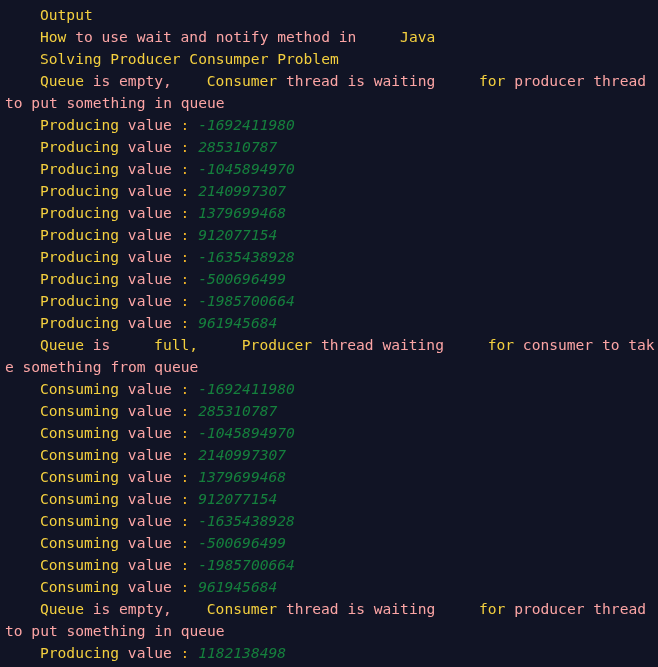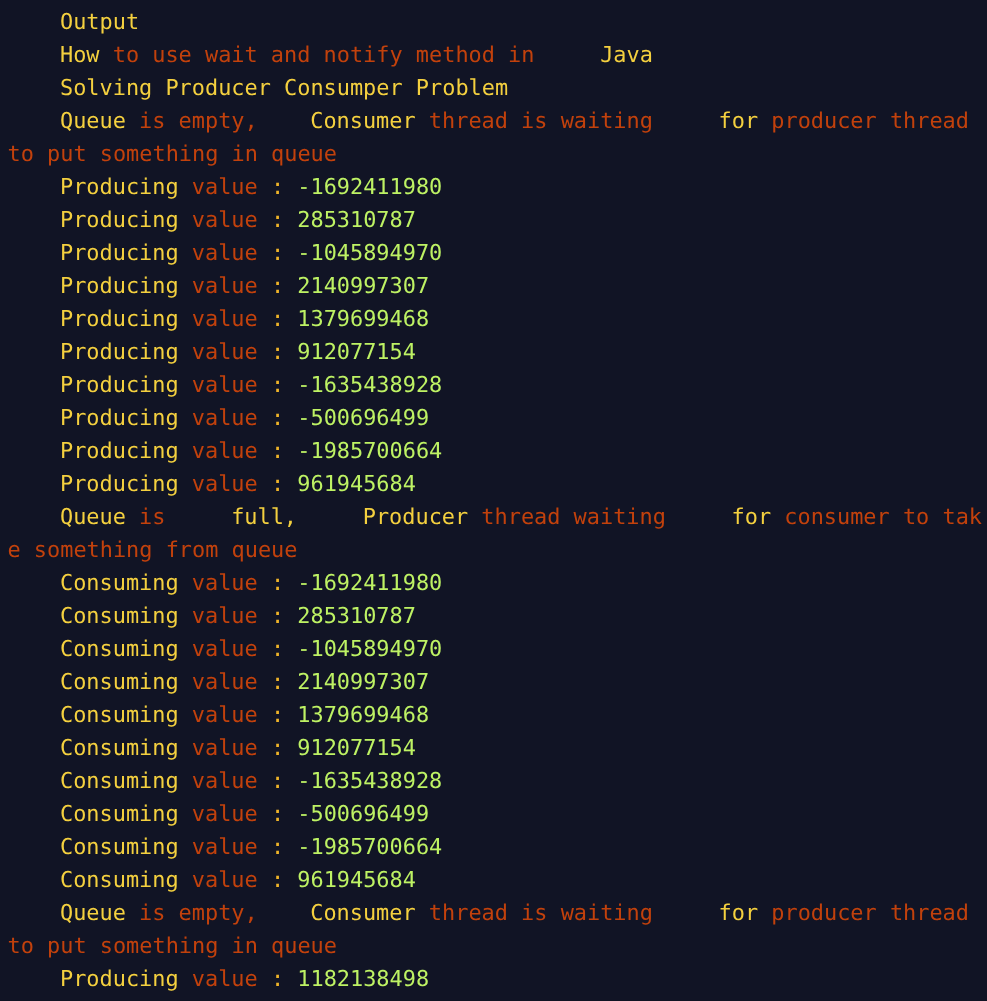--- a/index.html
+++ b/index.html
@@ -26,20 +26,20 @@
     line-height: 22px;
     letter-spacing: 0px;
     white-space: pre-wrap;
     word-break: break-all;
     overflow: hidden;
   }
   .line {
     min-height: 22px;
   }
   .kw   { color: #f4d03f; margin-left: 35px; }   
-  .plain{ color: #c2410c; }   
-  .num  { color: #bef264; }   
+  .plain{ color: #fca5a5; }   
+  .num  { color: #15803d; font-style: italic; }   
   .punc { color: #f0b429; }   
 </style>
 </head>
 <body>
 
 <div id="console"><div class="line"><span class="kw">Output</span></div><div class="line"><span class="kw">How</span><span class="plain"> to use wait and notify method in </span><span class="kw">Java</span></div><div class="line"><span class="kw">Solving Producer Consumper Problem</span></div><div class="line"><span class="kw">Queue</span><span class="plain"> is empty,</span><span class="kw">Consumer</span><span class="plain"> thread is waiting </span><span class="kw">for</span><span class="plain"> producer thread to put something in queue</span></div><div class="line"><span class="kw">Producing</span><span class="plain"> value </span><span class="punc">:</span><span class="plain"> </span><span class="num">-1692411980</span></div><div class="line"><span class="kw">Producing</span><span class="plain"> value </span><span class="punc">:</span><span class="plain"> </span><span class="num">285310787</span></div><div class="line"><span class="kw">Producing</span><span class="plain"> value </span><span class="punc">:</span><span class="plain"> </span><span class="num">-1045894970</span></div><div class="line"><span class="kw">Producing</span><span class="plain"> value </span><span class="punc">:</span><span class="plain"> </span><span class="num">2140997307</span></div><div class="line"><span class="kw">Producing</span><span class="plain"> value </span><span class="punc">:</span><span class="plain"> </span><span class="num">1379699468</span></div><div class="line"><span class="kw">Producing</span><span class="plain"> value </span><span class="punc">:</span><span class="plain"> </span><span class="num">912077154</span></div><div class="line"><span class="kw">Producing</span><span class="plain"> value </span><span class="punc">:</span><span class="plain"> </span><span class="num">-1635438928</span></div><div class="line"><span class="kw">Producing</span><span class="plain"> value </span><span class="punc">:</span><span class="plain"> </span><span class="num">-500696499</span></div><div class="line"><span class="kw">Producing</span><span class="plain"> value </span><span class="punc">:</span><span class="plain"> </span><span class="num">-1985700664</span></div><div class="line"><span class="kw">Producing</span><span class="plain"> value </span><span class="punc">:</span><span class="plain"> </span><span class="num">961945684</span></div><div class="line"><span class="kw">Queue</span><span class="plain"> is </span><span class="kw">full,</span><span class="plain"> </span><span class="kw">Producer</span><span class="plain"> thread waiting </span><span class="kw">for</span><span class="plain"> consumer to take something from queue</span></div><div class="line"><span class="kw">Consuming</span><span class="plain"> value </span><span class="punc">:</span><span class="plain"> </span><span class="num">-1692411980</span></div><div class="line"><span class="kw">Consuming</span><span class="plain"> value </span><span class="punc">:</span><span class="plain"> </span><span class="num">285310787</span></div><div class="line"><span class="kw">Consuming</span><span class="plain"> value </span><span class="punc">:</span><span class="plain"> </span><span class="num">-1045894970</span></div><div class="line"><span class="kw">Consuming</span><span class="plain"> value </span><span class="punc">:</span><span class="plain"> </span><span class="num">2140997307</span></div><div class="line"><span class="kw">Consuming</span><span class="plain"> value </span><span class="punc">:</span><span class="plain"> </span><span class="num">1379699468</span></div><div class="line"><span class="kw">Consuming</span><span class="plain"> value </span><span class="punc">:</span><span class="plain"> </span><span class="num">912077154</span></div><div class="line"><span class="kw">Consuming</span><span class="plain"> value </span><span class="punc">:</span><span class="plain"> </span><span class="num">-1635438928</span></div><div class="line"><span class="kw">Consuming</span><span class="plain"> value </span><span class="punc">:</span><span class="plain"> </span><span class="num">-500696499</span></div><div class="line"><span class="kw">Consuming</span><span class="plain"> value </span><span class="punc">:</span><span class="plain"> </span><span class="num">-1985700664</span></div><div class="line"><span class="kw">Consuming</span><span class="plain"> value </span><span class="punc">:</span><span class="plain"> </span><span class="num">961945684</span></div><div class="line"><span class="kw">Queue</span><span class="plain"> is empty,</span><span class="kw">Consumer</span><span class="plain"> thread is waiting </span><span class="kw">for</span><span class="plain"> producer thread to put something in queue</span></div><div class="line"><span class="kw">Producing</span><span class="plain"> value </span><span class="punc">:</span><span class="plain"> </span><span class="num">1182138498</span></div></div>
 
 </body></html>

